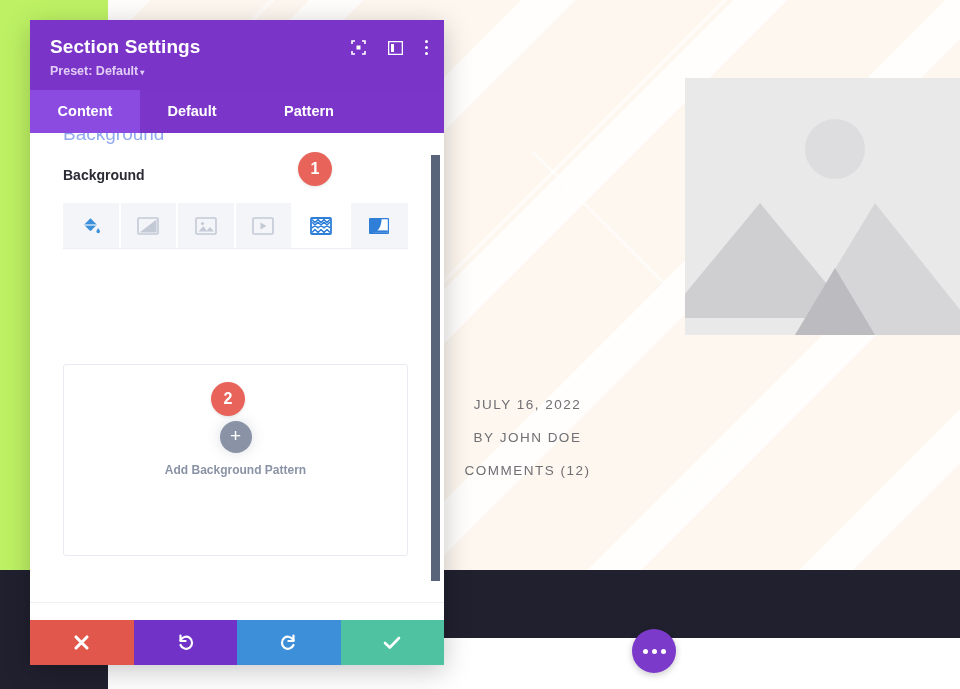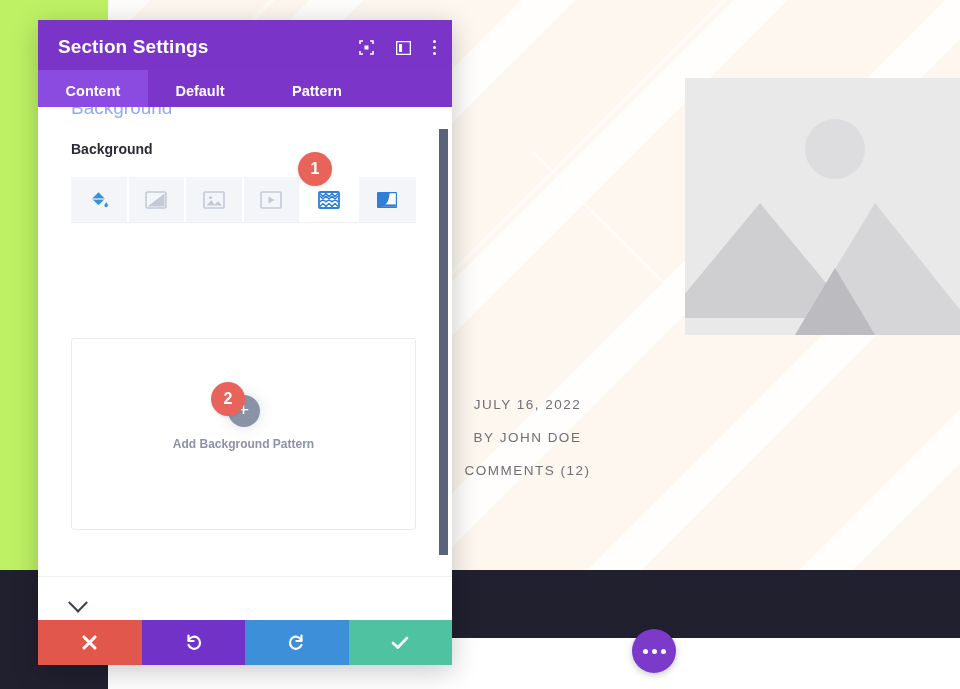--- a/index.html
+++ b/index.html
@@ -126,21 +126,21 @@
     gap: 4px;
   }
   #fab span {
     width: 5px; height: 5px; border-radius: 50%; background: #ffffff;
     display: block;
   }
 
   
   #modal {
     position: absolute;
-    left: 38px; top: 20px;
+    left: 30px; top: 20px;
     width: 414px; height: 645px;
     background: #7f1d1d;
     box-shadow: 0 6px 26px rgba(0,0,0,0.22);
     display: flex; flex-direction: column;
     overflow: hidden;
   }
 
   
   #modal-header {
     background: #7a34c8;
@@ -172,21 +172,21 @@
   .dots-v { display: flex; flex-direction: column; gap: 3px; align-items: center; }
   .dots-v i { width: 3px; height: 3px; background: #fff; border-radius: 50%; display: block; }
 
   
   #tabs {
     display: flex;
     background: #7b36c9;
     flex: 0 0 auto;
   }
   .tab {
-    padding: 13px 0 8px 0;
+    padding: 13px 0 14px 0;
     color: #ffffff;
     font-size: 14.5px;
     font-weight: bold;
     text-align: center;
     cursor: pointer;
   }
   .tab.t0 { width: 110px; }
   .tab.t1 { width: 104px; }
   .tab.t2 { width: 130px; }
   .tab.active { background: #8b4be0; }
@@ -368,20 +368,23 @@
       <span></span>
       <span></span>
       <span></span>
     </div>
   </div>
 
   <div id="modal">
 
     <div id="modal-header">
       <div id="modal-title">Section Settings</div>
+      <div id="modal-preset">
+        <span>Preset: Default</span><span class="caret">▾</span>
+      </div>
 
       <div id="header-icons">
         <span class="hicon">
           <svg width="15" height="15" viewBox="0 0 15 15">
             <path d="M1 4V1h3M11 1h3v3M14 11v3h-3M4 14H1v-3" stroke="#fff" stroke-width="1.6" fill="none"></path>
             <rect x="5.5" y="5.5" width="4" height="4" fill="#fff"></rect>
           </svg>
         </span>
         <span class="hicon">
           <svg width="15" height="14" viewBox="0 0 15 14">

